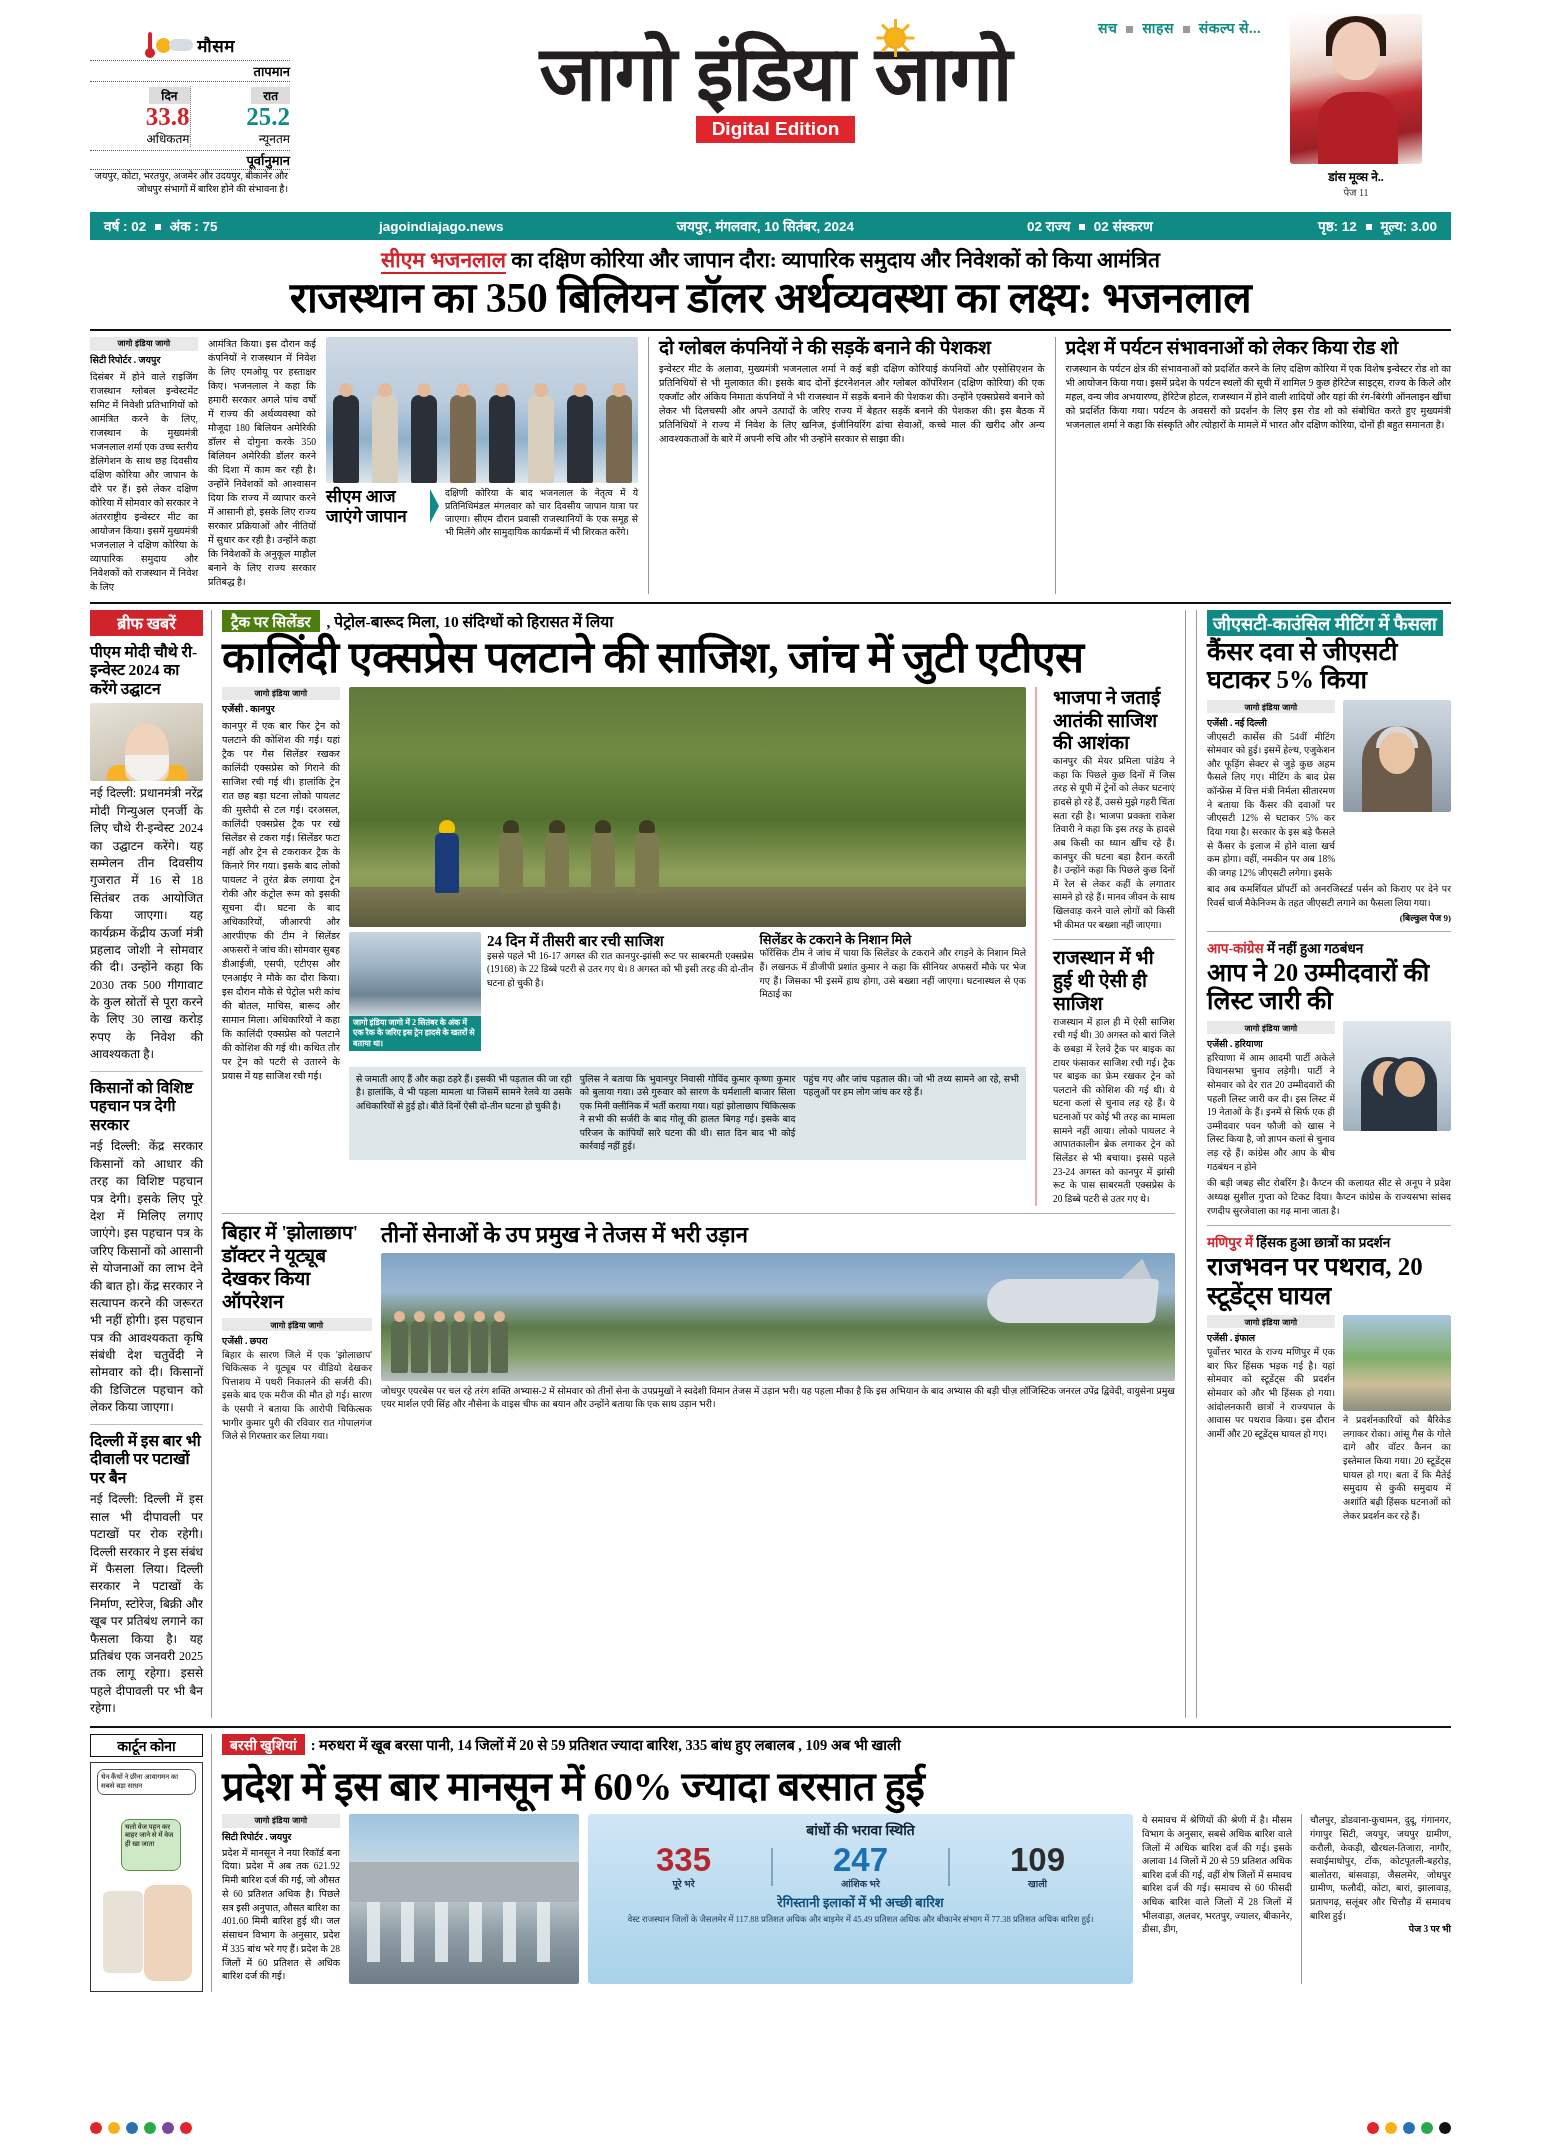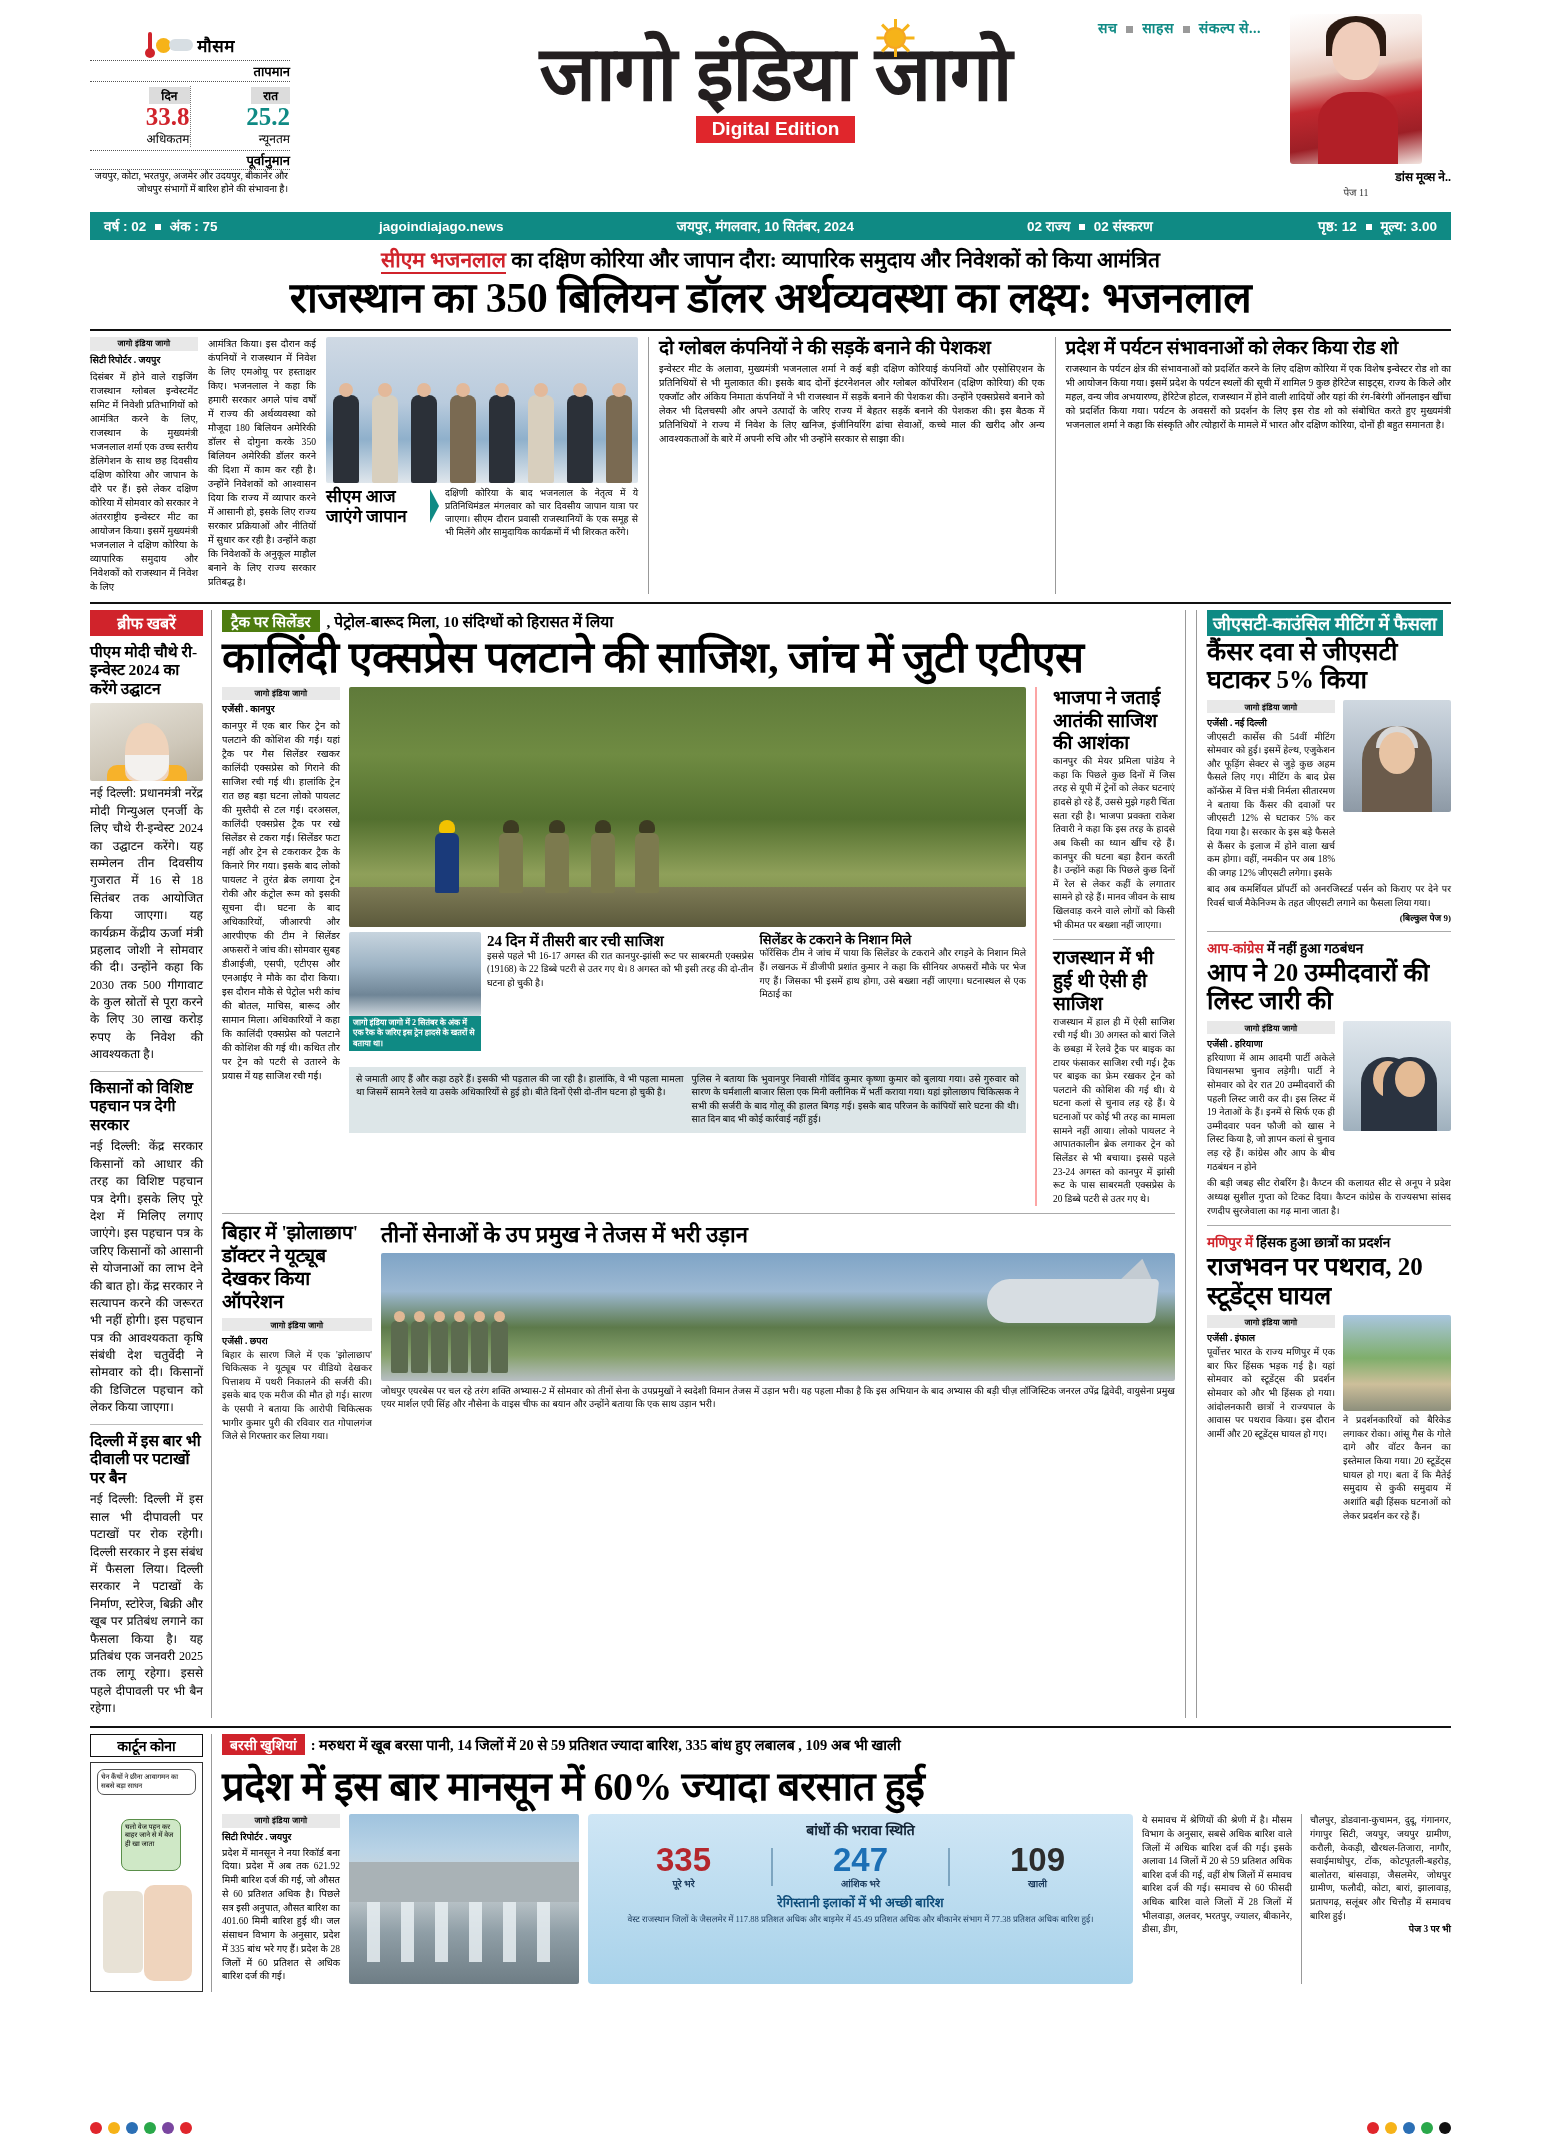--- a/index.html
+++ b/index.html
@@ -42,21 +42,21 @@
   .sun-big .core { position:absolute; left:7px; top:7px; width:22px; height:22px; background:#f6b319; border-radius:50%; border:2px solid #f5a623;}
   .sun-big .ray { position:absolute; left:17px; top:-1px; width:3px; height:38px; background:#f6b319; }
   .digital-edition { display:inline-block; background:#e0262c; color:#fff; font-weight:bold; font-size:19px; padding:2px 16px 3px; margin-top:4px; font-family:"Liberation Sans", sans-serif;}
 
   .mast-right { width:190px; flex:0 0 190px; position:relative; text-align:center;}
   .model-img { width:132px; height:150px; margin:0 auto; border-radius:3px; position:relative; overflow:hidden;
     background:linear-gradient(170deg,#fff 0%,#f6e9e4 22%,#e9c7bb 38%,#c0282f 58%,#9d1f26 80%,#f3e5e0 100%); }
   .model-img .face { position:absolute; left:42px; top:8px; width:48px; height:58px; background:#f0cdbb; border-radius:50% 50% 45% 45%; }
   .model-img .hair { position:absolute; left:36px; top:2px; width:60px; height:40px; background:#2c1b12; border-radius:50% 50% 0 0; }
   .model-img .dress { position:absolute; left:28px; bottom:0; width:80px; height:72px; background:#b21f27; border-radius:40% 40% 0 0;}
-  .dance-cap { font-size:12px; font-weight:bold; margin-top:4px;text-align:right; }
+  .dance-cap { font-size:12px; font-weight:bold; margin-top:4px; }
   .dance-page { font-size:10px; color:#333; }
 
   
   .infobar { background:#0f8a84; color:#fff; height:28px; display:flex; align-items:center;
              margin:0 90px; padding:0 14px; font-size:13.5px; font-weight:bold; font-family:"Liberation Sans", sans-serif;}
   .infobar > div { flex:1; text-align:center; white-space:nowrap;}
   .infobar .ib-left { text-align:left; flex:0 0 175px;}
   .infobar .ib-right { text-align:right; flex:0 0 185px;}
   .infobar .sq { display:inline-block; width:6px; height:6px; background:#fff; margin:0 5px; vertical-align:middle; }
 
@@ -402,20 +402,21 @@
               <div class="mid-p">इससे पहले भी 16-17 अगस्त की रात कानपुर-झांसी रूट पर साबरमती एक्सप्रेस (19168) के 22 डिब्बे पटरी से उतर गए थे। 8 अगस्त को भी इसी तरह की दो-तीन घटना हो चुकी है।</div>
             </div>
             <div style="flex:1">
               <div class="mid-h2" style="font-size:13px">सिलेंडर के टकराने के निशान मिले</div>
               <div class="mid-p">फॉरेंसिक टीम ने जांच में पाया कि सिलेंडर के टकराने और रगड़ने के निशान मिले हैं। लखनऊ में डीजीपी प्रशांत कुमार ने कहा कि सीनियर अफसरों मौके पर भेज गए हैं। जिसका भी इसमें हाथ होगा, उसे बख्शा नहीं जाएगा। घटनास्थल से एक मिठाई का</div>
             </div>
           </div>
           <div class="box-grey" style="margin-top:16px;display:flex;gap:8px;">
             <div style="flex:1">से जमाती आए हैं और कहा ठहरे हैं। इसकी भी पड़ताल की जा रही है। हालांकि, वे भी पहला मामला था जिसमें सामने रेलवे या उसके अधिकारियों से हुई हो। बीते दिनों ऐसी दो-तीन घटना हो चुकी है।</div>
             <div style="flex:1">पुलिस ने बताया कि भुवानपुर निवासी गोविंद कुमार कृष्णा कुमार को बुलाया गया। उसे गुरुवार को सारण के घर्मशाली बाजार सिला एक मिनी क्लीनिक में भर्ती कराया गया। यहां झोलाछाप चिकित्सक ने सभी की सर्जरी के बाद गोलू की हालत बिगड़ गई। इसके बाद परिजन के कांपियों सारे घटना की थी। सात दिन बाद भी कोई कार्रवाई नहीं हुई।</div>
+            <div style="flex:1">पहुंच गए और जांच पड़ताल की। जो भी तथ्य सामने आ रहे, सभी पहलुओं पर हम लोग जांच कर रहे हैं।</div>
           </div>
         </div>
 
         <div class="mid-col3">
           <div class="mid-h2">भाजपा ने जताई आतंकी साजिश की आशंका</div>
           <div class="mid-p">कानपुर की मेयर प्रमिला पांडेय ने कहा कि पिछले कुछ दिनों में जिस तरह से यूपी में ट्रेनों को लेकर घटनाएं हादसे हो रहे हैं, उससे मुझे गहरी चिंता सता रही है। भाजपा प्रवक्ता राकेश तिवारी ने कहा कि इस तरह के हादसे अब किसी का ध्यान खींच रहे हैं। कानपुर की घटना बड़ा हैरान करती है। उन्होंने कहा कि पिछले कुछ दिनों में रेल से लेकर कहीं के लगातार सामने हो रहे हैं। मानव जीवन के साथ खिलवाड़ करने वाले लोगों को किसी भी कीमत पर बख्शा नहीं जाएगा।</div>
           <div class="h-line"></div>
           <div class="mid-h2">राजस्थान में भी हुई थी ऐसी ही साजिश</div>
           <div class="mid-p">राजस्थान में हाल ही में ऐसी साजिश रची गई थी। 30 अगस्त को बारां जिले के छबड़ा में रेलवे ट्रैक पर बाइक का टायर फंसाकर साजिश रची गई। ट्रैक पर बाइक का फ्रेम रखकर ट्रेन को पलटाने की कोशिश की गई थी। ये घटना कलां से चुनाव लड़ रहे हैं। ये घटनाओं पर कोई भी तरह का मामला सामने नहीं आया। लोको पायलट ने आपातकालीन ब्रेक लगाकर ट्रेन को सिलेंडर से भी बचाया। इससे पहले 23-24 अगस्त को कानपुर में झांसी रूट के पास साबरमती एक्सप्रेस के 20 डिब्बे पटरी से उतर गए थे।</div>
         </div>

